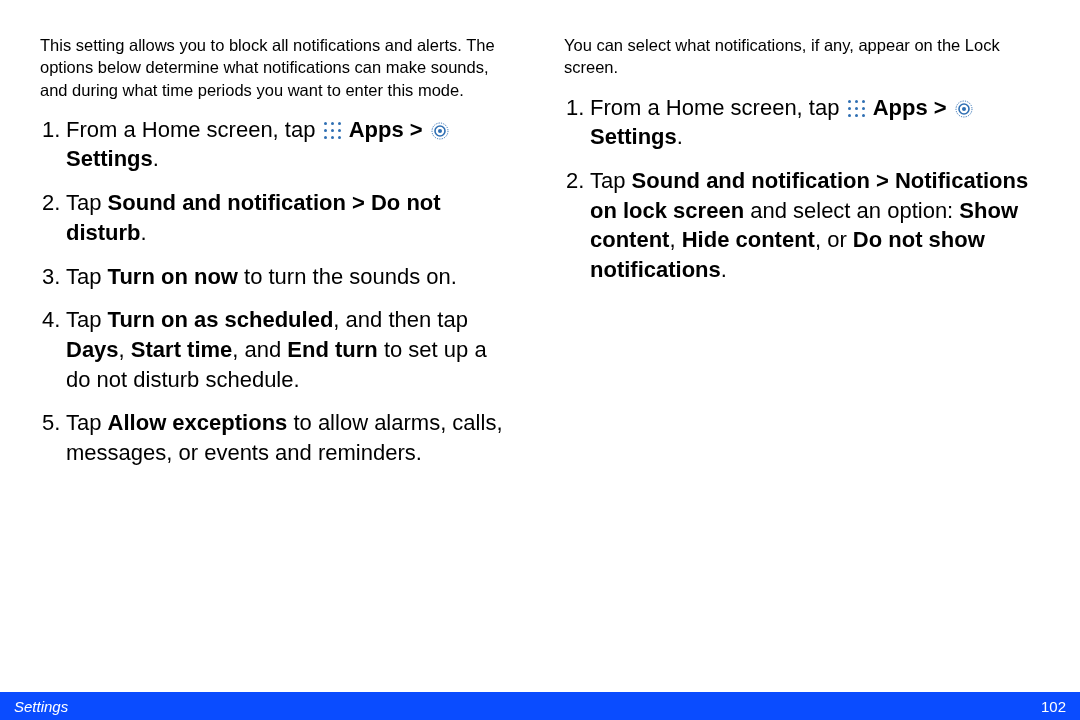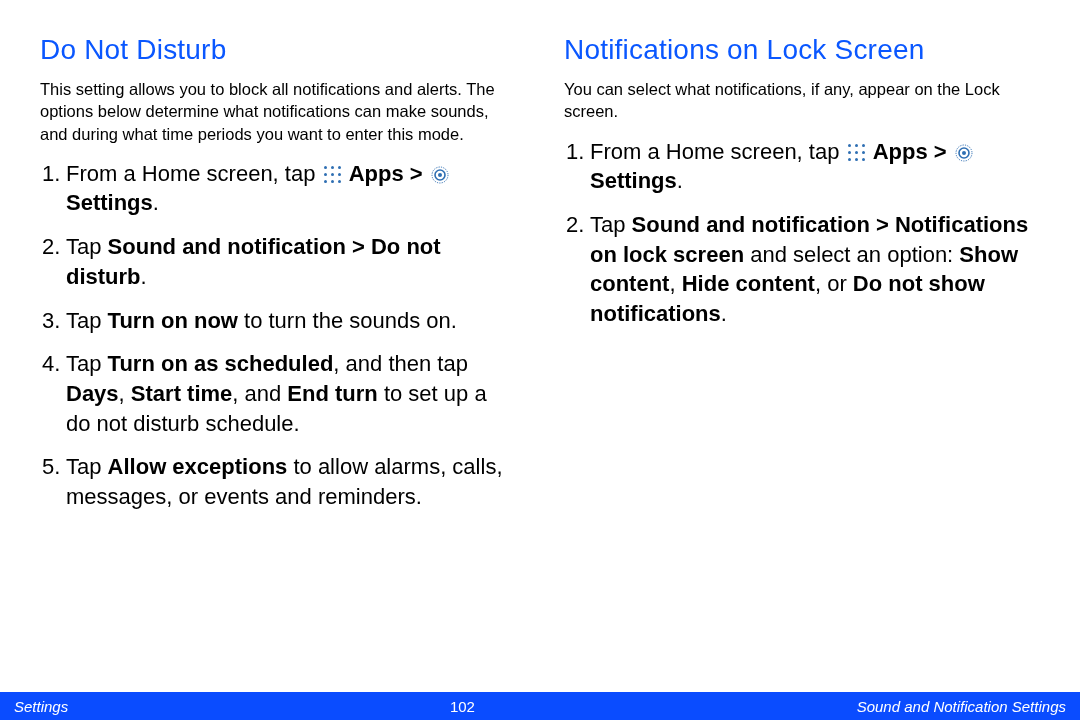--- a/index.html
+++ b/index.html
@@ -60,21 +60,20 @@
     font-size: 15px;
   }
   .footer .page-num { font-style: normal; }
 </style>
 </head>
 <body>
 
 <div class="page">
 
   <div class="col">
-    <h1>Do Not Disturb</h1>
     <p class="body">This setting allows you to block all notifications and alerts. The options below determine what notifications can make sounds, and during what time periods you want to enter this mode.</p>
 
     <ol>
       <li>
         <span>From a Home screen, tap </span><span class="apps-icon"><span class="d1"></span><span class="d2"></span><span class="d3"></span><span class="d4"></span><span class="d5"></span><span class="d6"></span><span class="d7"></span><span class="d8"></span><span class="d9"></span></span>
         <b>Apps</b>
         <b> &gt; </b><span class="settings-icon"><svg viewBox="0 0 18 18">
               <circle cx="9" cy="9" r="8" fill="none" stroke="#2f6fb3" stroke-width="1" stroke-dasharray="1.2 1.2"></circle>
               <circle cx="9" cy="9" r="5" fill="none" stroke="#2f6fb3" stroke-width="1.6"></circle>
               <circle cx="9" cy="9" r="2" fill="#2f6fb3"></circle>
@@ -90,21 +89,20 @@
       <li>
         <span>Tap </span><b>Turn on as scheduled</b><span>, and then tap </span><b>Days</b><span>, </span><b>Start time</b><span>, and </span><b>End turn</b><span> to set up a do not disturb schedule.</span>
       </li>
       <li>
         <span>Tap </span><b>Allow exceptions</b><span> to allow alarms, calls, messages, or events and reminders.</span>
       </li>
     </ol>
   </div>
 
   <div class="col">
-    <h1>Notifications on Lock Screen</h1>
     <p class="body">You can select what notifications, if any, appear on the Lock screen.</p>
 
     <ol>
       <li>
         <span>From a Home screen, tap </span><span class="apps-icon"><span class="d1"></span><span class="d2"></span><span class="d3"></span><span class="d4"></span><span class="d5"></span><span class="d6"></span><span class="d7"></span><span class="d8"></span><span class="d9"></span></span>
         <b>Apps</b>
         <b> &gt; </b><span class="settings-icon"><svg viewBox="0 0 18 18">
               <circle cx="9" cy="9" r="8" fill="none" stroke="#2f6fb3" stroke-width="1" stroke-dasharray="1.2 1.2"></circle>
               <circle cx="9" cy="9" r="5" fill="none" stroke="#2f6fb3" stroke-width="1.6"></circle>
               <circle cx="9" cy="9" r="2" fill="#2f6fb3"></circle>
@@ -113,16 +111,15 @@
       </li>
       <li>
         <span>Tap </span><b>Sound and notification &gt; Notifications on lock screen</b><span> and select an option: </span><b>Show content</b><span>, </span><b>Hide content</b><span>, or </span><b>Do not show notifications</b><span>.</span>
       </li>
     </ol>
   </div>
 
   <div class="footer">
     <span>Settings</span>
     <span class="page-num">102</span>
-    <span>Sound and Notification Settings</span>
   </div>
 
 </div>
 
 </body></html>

